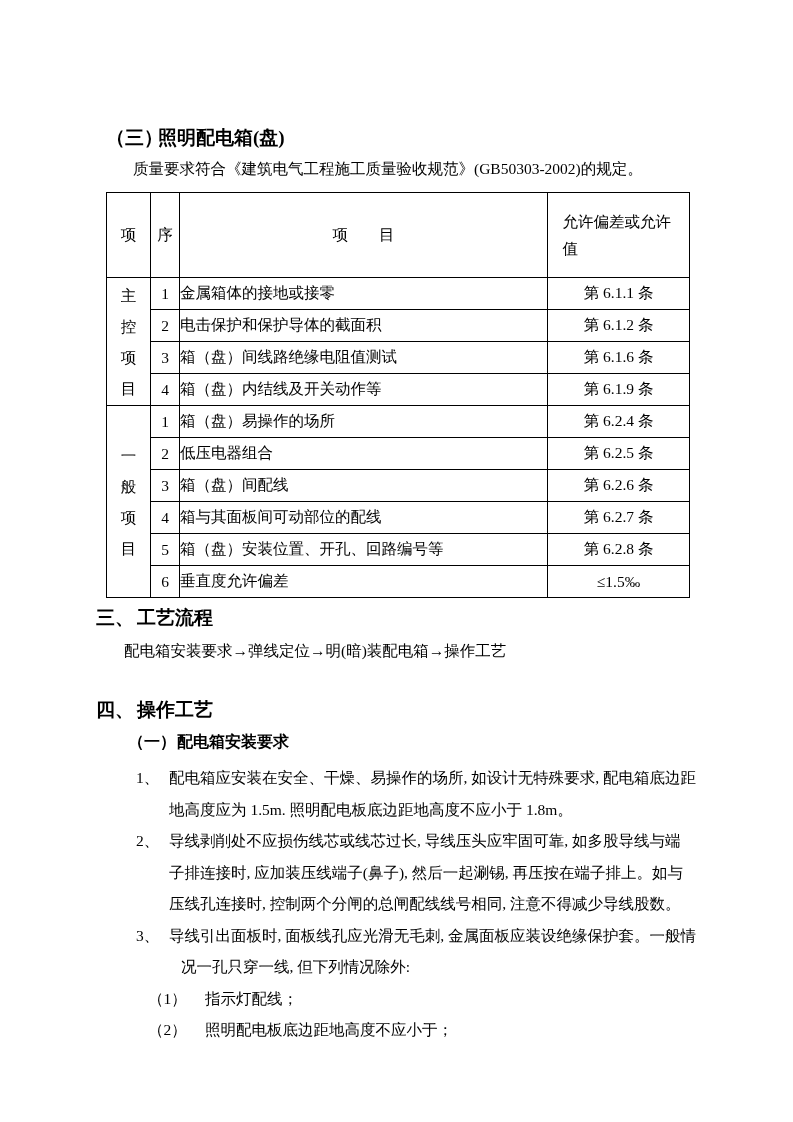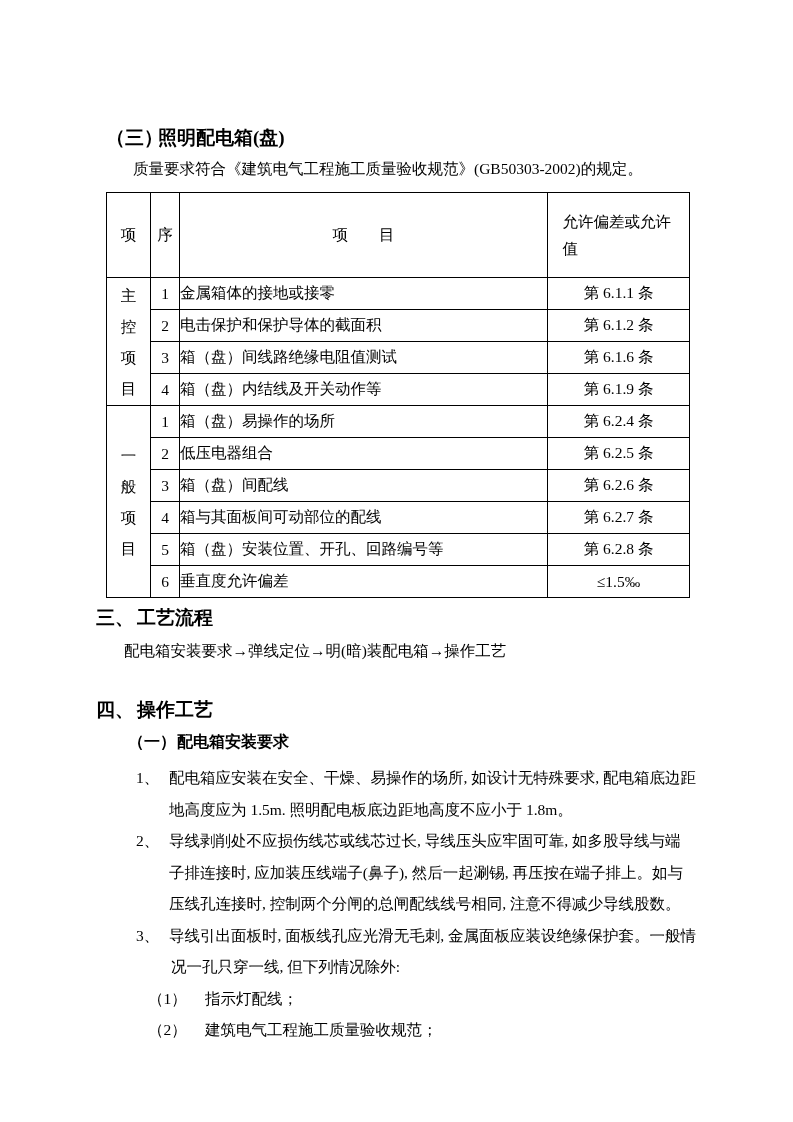--- a/index.html
+++ b/index.html
@@ -145,20 +145,20 @@
 
 <div class="abs bd" style="left:136px;top:831px">
   <span class="num w33">2、</span><span>导线剥削处不应损伤线芯或线芯过长, 导线压头应牢固可靠, 如多股导线与端</span>
 </div>
 <div class="abs bd" style="left:169px;top:863px">子排连接时, 应加装压线端子(鼻子), 然后一起涮锡, 再压按在端子排上。如与</div>
 <div class="abs bd" style="left:169px;top:894px">压线孔连接时, 控制两个分闸的总闸配线线号相同, 注意不得减少导线股数。</div>
 
 <div class="abs bd" style="left:136px;top:926px">
   <span class="num w33">3、</span><span>导线引出面板时, 面板线孔应光滑无毛刺, 金属面板应装设绝缘保护套。一般情</span>
 </div>
-<div class="abs bd" style="left:171px;top:957px">况一孔只穿一线, 但下列情况除外:</div>
+<div class="abs bd" style="left:181px;top:957px">况一孔只穿一线, 但下列情况除外:</div>
 
 <div class="abs bd" style="left:148px;top:989px">
   <span class="num w57">（1）</span><span>指示灯配线；</span>
 </div>
 <div class="abs bd" style="left:148px;top:1020px">
-  <span class="num w57">（2）</span><span>建筑电气工程施工质量验收规范；</span>
+  <span class="num w57">（2）</span><span>照明配电板底边距地高度不应小于；</span>
 </div>
 
 </body></html>

